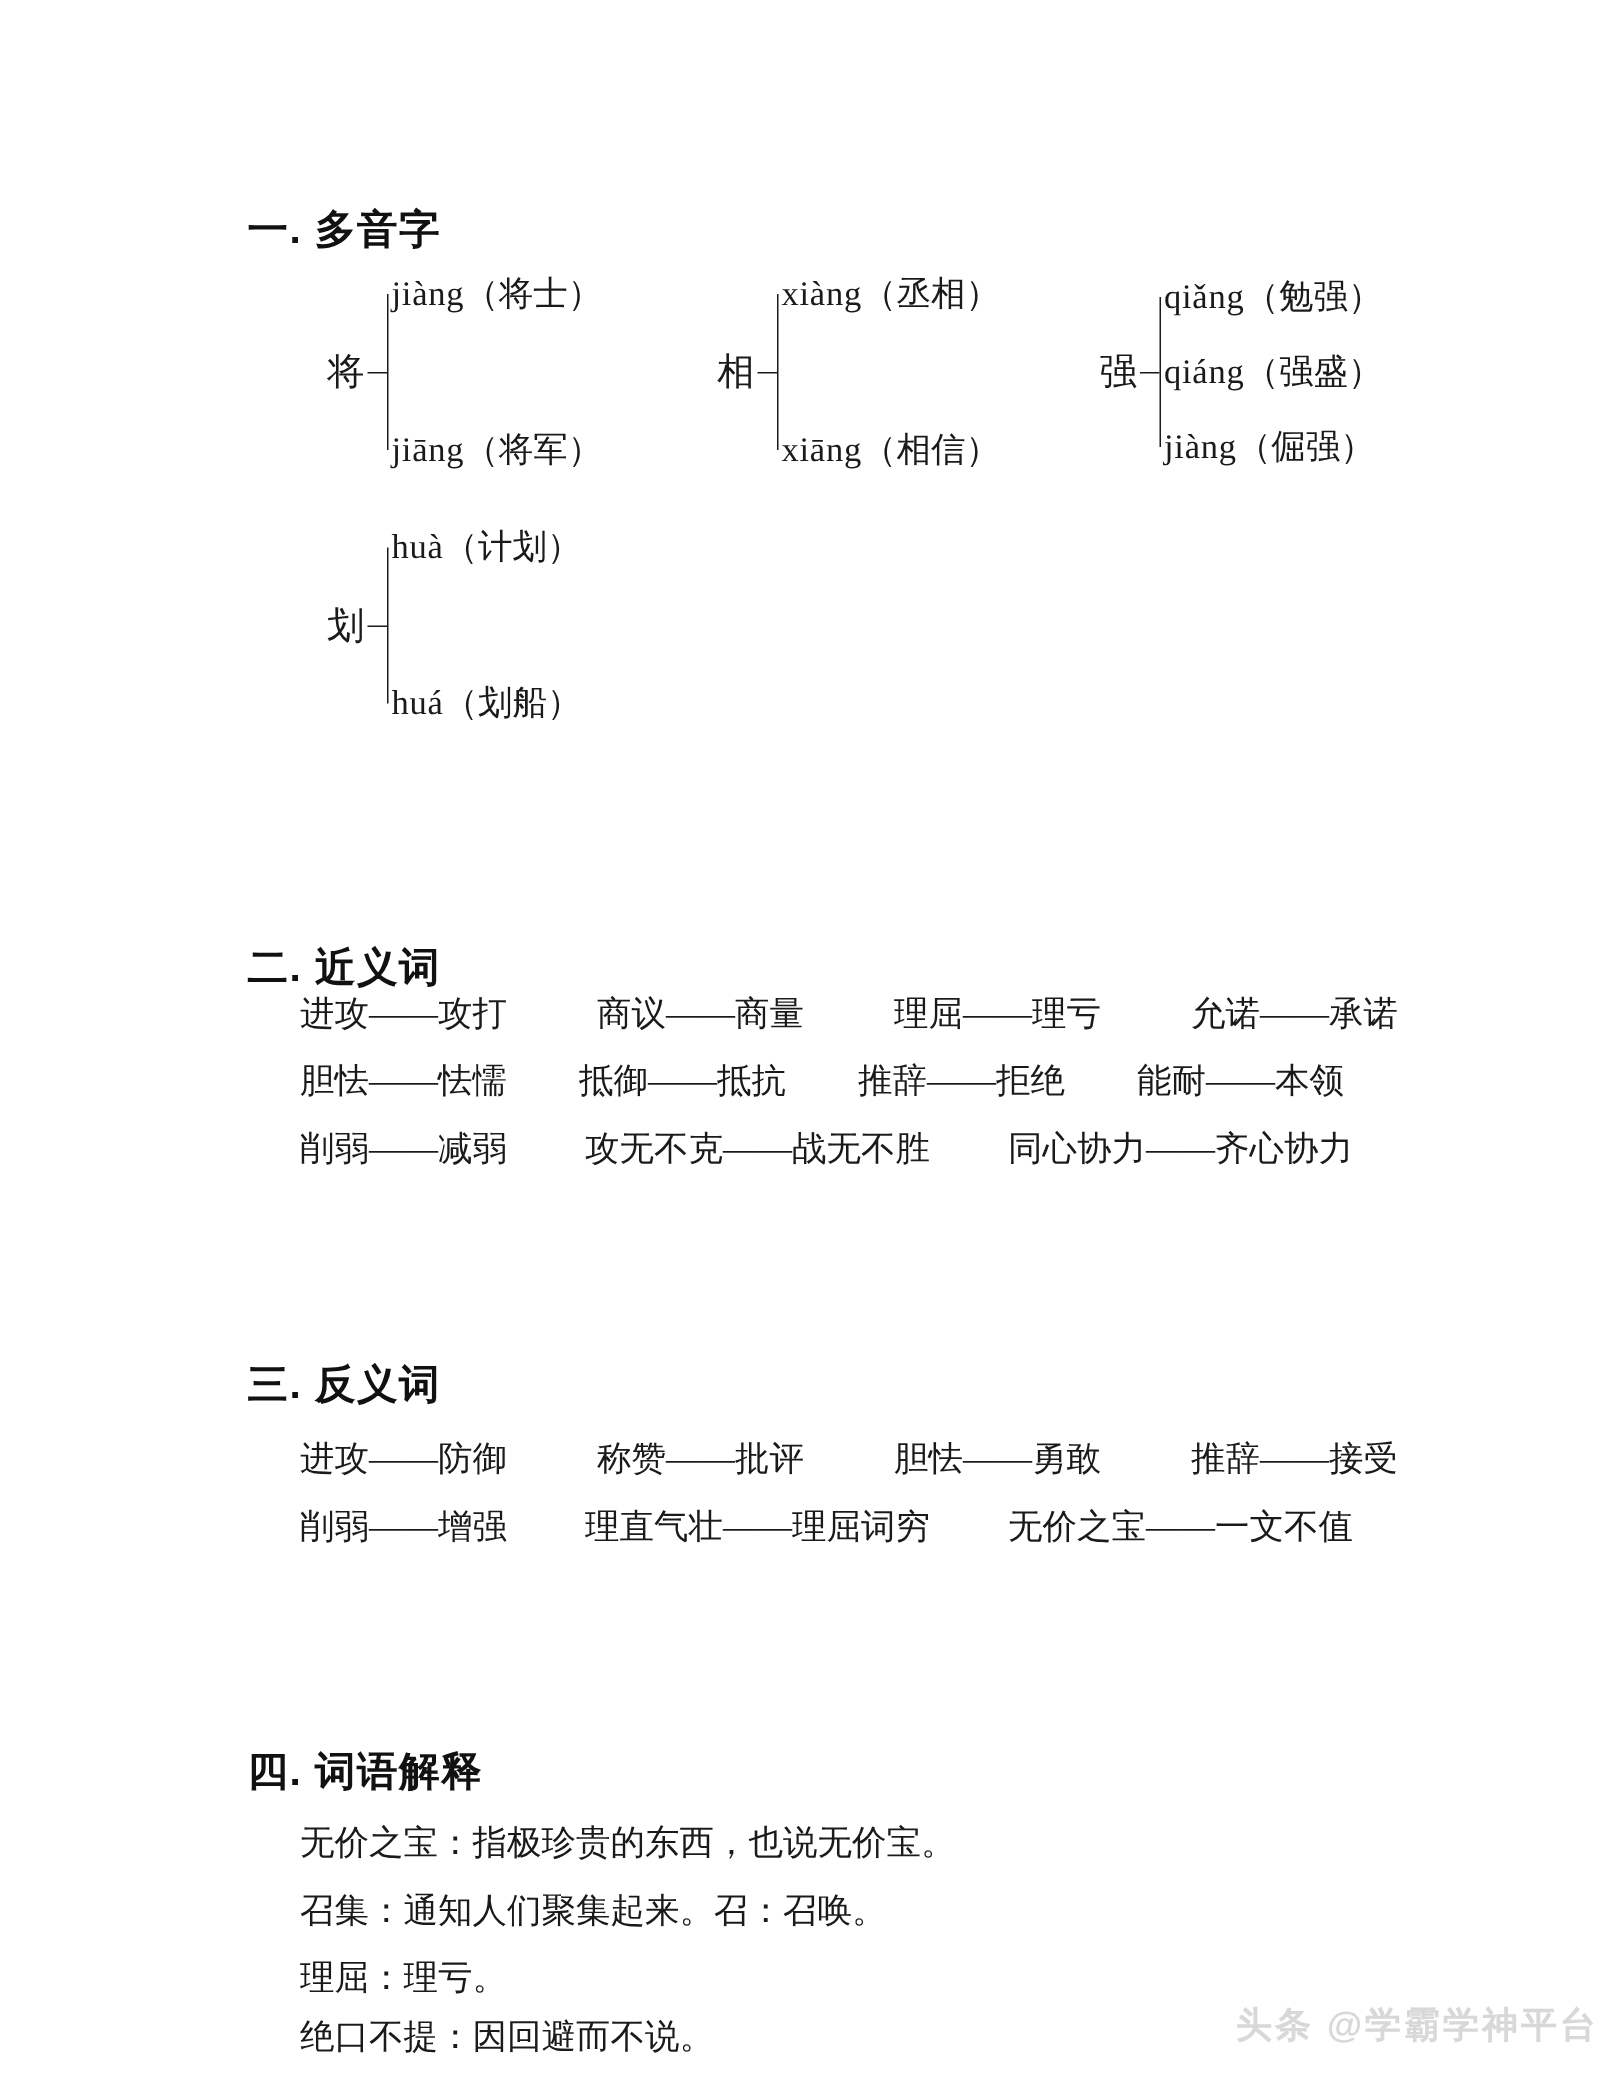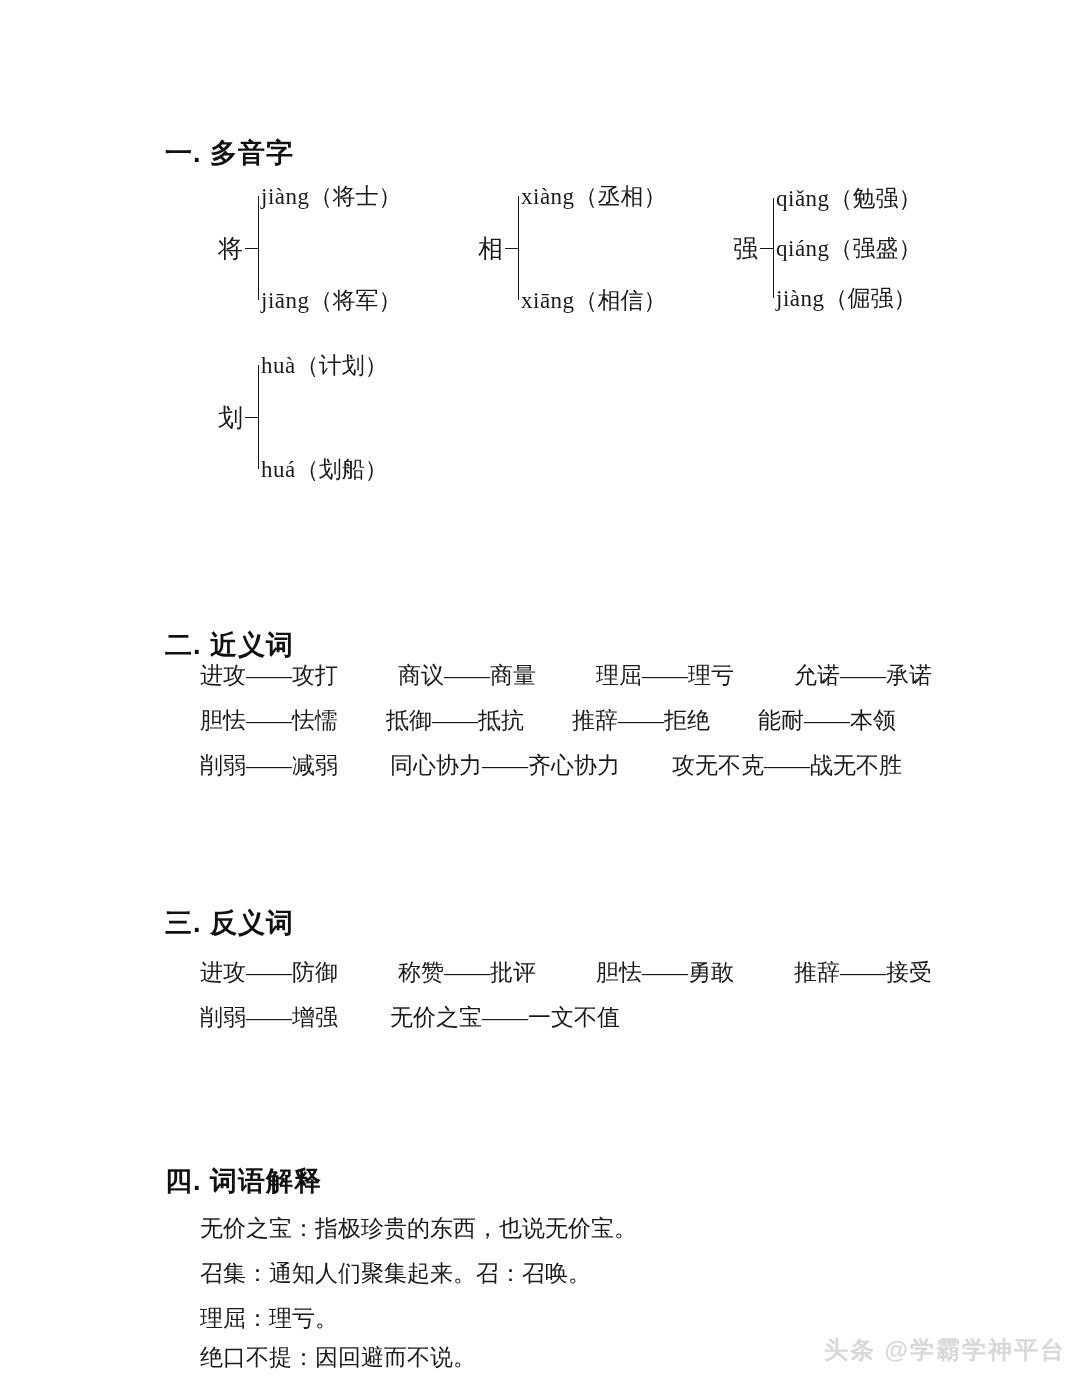--- a/index.html
+++ b/index.html
@@ -85,21 +85,21 @@
     padding-left: 2px;
     position: relative;
     top: 0;
     white-space: nowrap;
   }
   .poly-py {
     font-family: "Liberation Serif", "DejaVu Serif", serif;
     letter-spacing: 0.5px;
   }
   .poly-word {
-    font-family: Liberation Sans, sans-serif;
+    font-family: Liberation Mono, monospace;
   }
 
   
   .pair-row {
     position: absolute;
     left: 200px;
     font-size: 23px;
     white-space: nowrap;
     display: flex;
     align-items: baseline;
@@ -239,35 +239,36 @@
 
   <div class="pair-row" style="top:705px; gap:48px;">
     <span class="pair-item">胆怯——怯懦</span>
     <span class="pair-item">抵御——抵抗</span>
     <span class="pair-item">推辞——拒绝</span>
     <span class="pair-item">能耐——本领</span>
   </div>
 
   <div class="pair-row" style="top:750px; gap:52px;text-align:center;">
     <span class="pair-item">削弱——减弱</span>
+    <span class="pair-item">攻无不克——战无不胜</span>
     <span class="pair-item">同心协力——齐心协力</span>
-    <span class="pair-item">攻无不克——战无不胜</span>
   </div>
 
   <div class="section-heading" style="top:905px;">三. 反义词</div>
 
   <div class="pair-row" style="top:957px; gap:60px;">
     <span class="pair-item">进攻——防御</span>
     <span class="pair-item">称赞——批评</span>
     <span class="pair-item">胆怯——勇敢</span>
     <span class="pair-item">推辞——接受</span>
   </div>
 
   <div class="pair-row" style="top:1002px; gap:52px;">
     <span class="pair-item">削弱——增强</span>
+    <span class="pair-item">理直气壮——理屈词穷</span>
     <span class="pair-item">无价之宝——一文不值</span>
   </div>
 
   <div class="section-heading" style="top:1163px;">四. 词语解释</div>
 
   <div class="def-line" style="top:1258px;">召集：通知人们聚集起来。召：召唤。</div>
   <div class="def-line" style="top:1213px;">无价之宝：指极珍贵的东西，也说无价宝。</div>
   <div class="def-line" style="top:1303px;">理屈：理亏。</div>
   <div class="def-line" style="top:1342px;">绝口不提：因回避而不说。</div>
 

